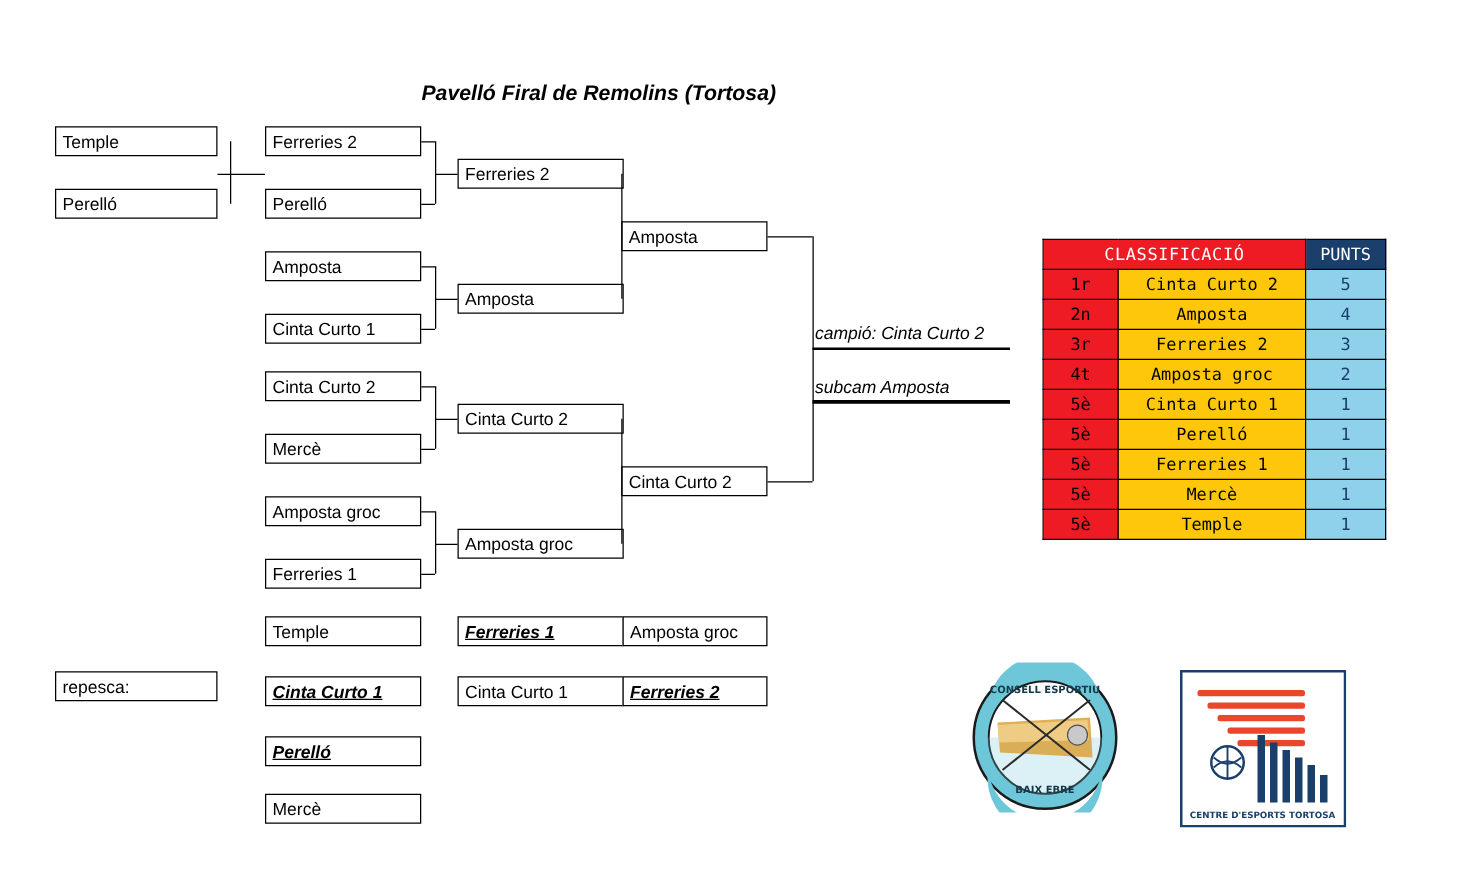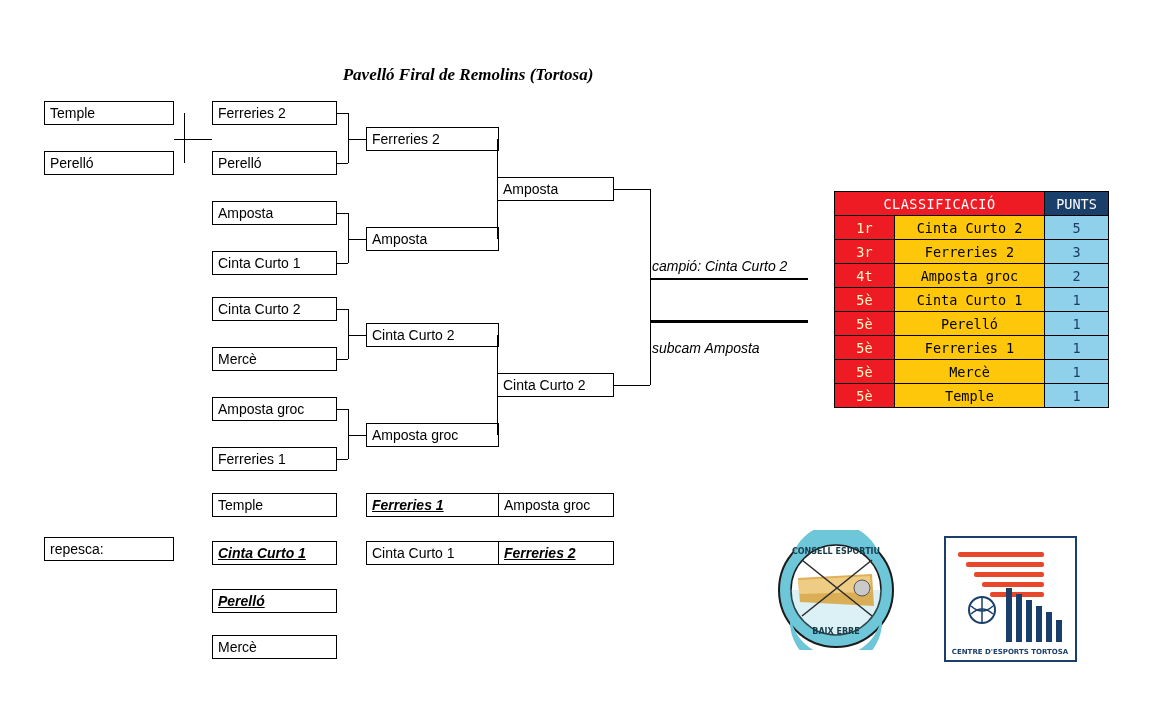--- a/index.html
+++ b/index.html
@@ -18,24 +18,23 @@
     position:absolute; left:0; top:8px; width:1166px;
     text-align:center; font-size:19px; font-weight:bold;
     white-space:nowrap;
   }
   .title2 {
     position:absolute; left:0; top:40px; width:1166px;
     text-align:center; font-size:19px; white-space:nowrap;
   }
   .title2 u { text-decoration:underline; }
   .title3 {
-    position:absolute; left:4px; top:65px; width:928px;
+    position:absolute; left:15px; top:65px; width:928px;
     text-align:center; font-size:17px; font-style:italic; font-weight:bold;
     white-space:nowrap;
-    font-family:Liberation Serif, serif;
   }
 
   
   .box {
     position:absolute;
     box-sizing:border-box;
     border:1px solid #000;
     background:#fff;
     font-size:14px;
     line-height:1;
@@ -78,21 +77,21 @@
     padding:0;
     margin-left:20px;
   }
   .classif th.head-left {
     background:#ee1b24; color:#ffffff; width:150px; font-weight:normal;
     letter-spacing:0.5px;
   }
   .classif th.head-right {
     background:#1b3f6b; color:#ffffff; width:64px; font-weight:normal;
   }
-  .classif td.pos { background:#ee1b24; color:#fef9c3; width:60px; }
+  .classif td.pos { background:#ee1b24; color:#000000; width:60px; }
   .classif td.team { background:#ffc709; color:#000000; width:150px; }
   .classif td.pts { background:#8fd0ea; color:#1b3f6b; width:64px; }
 
   
   .logo-left { position:absolute; left:776px; top:530px; width:120px; height:120px; }
   .logo-right { position:absolute; left:944px; top:536px; width:133px; height:126px; }
 </style>
 </head>
 <body>
 
@@ -152,21 +151,21 @@
   <div class="ln lnv" style="left:497px; top:335px; height:100px;"></div>
 
   <div class="ln lnv" style="left:650px; top:189px; height:196px;"></div>
   <div class="ln lnh" style="left:614px; top:189px; width:36px;"></div>
   <div class="ln lnh" style="left:614px; top:385px; width:36px;"></div>
 
   <div class="ln lnh" style="left:650px; top:278px; width:158px; height:2px;"></div>
   <div class="ln lnh" style="left:650px; top:320px; width:158px; height:3px;"></div>
 
   <div class="champ" style="left:652px; top:258px;">campió: Cinta Curto 2</div>
-  <div class="champ" style="left:652px; top:301px;margin-top:39px;">subcam Amposta</div>
+  <div class="champ" style="left:652px; top:301px;">subcam Amposta</div>
 
   <div class="box h w130" style="left:44px; top:493px;margin-top:44px;">repesca:</div>
 
   <div class="box h w125" style="left:212px; top:493px;">Temple</div>
   <div class="box h w125 winner" style="left:212px; top:541px;">Cinta Curto 1</div>
   <div class="box h w125 winner" style="left:212px; top:589px;">Perelló</div>
   <div class="box h w125" style="left:212px; top:635px;">Mercè</div>
 
   <div class="box h w133 winner" style="left:366px; top:493px;">Ferreries 1</div>
   <div class="box h w116" style="left:498px; top:493px;">Amposta groc</div>
@@ -179,20 +178,25 @@
       <tr>
         <th class="head-left" colspan="2">CLASSIFICACIÓ</th>
         <th class="head-right">PUNTS</th>
       </tr>
     </thead>
     <tbody>
       <tr>
         <td class="pos">1r</td>
         <td class="team">Cinta Curto 2</td>
         <td class="pts">5</td>
+      </tr>
+      <tr>
+        <td class="pos">2n</td>
+        <td class="team">Amposta</td>
+        <td class="pts">4</td>
       </tr>
       <tr>
         <td class="pos">3r</td>
         <td class="team">Ferreries 2</td>
         <td class="pts">3</td>
       </tr>
       <tr>
         <td class="pos">4t</td>
         <td class="team">Amposta groc</td>
         <td class="pts">2</td>

